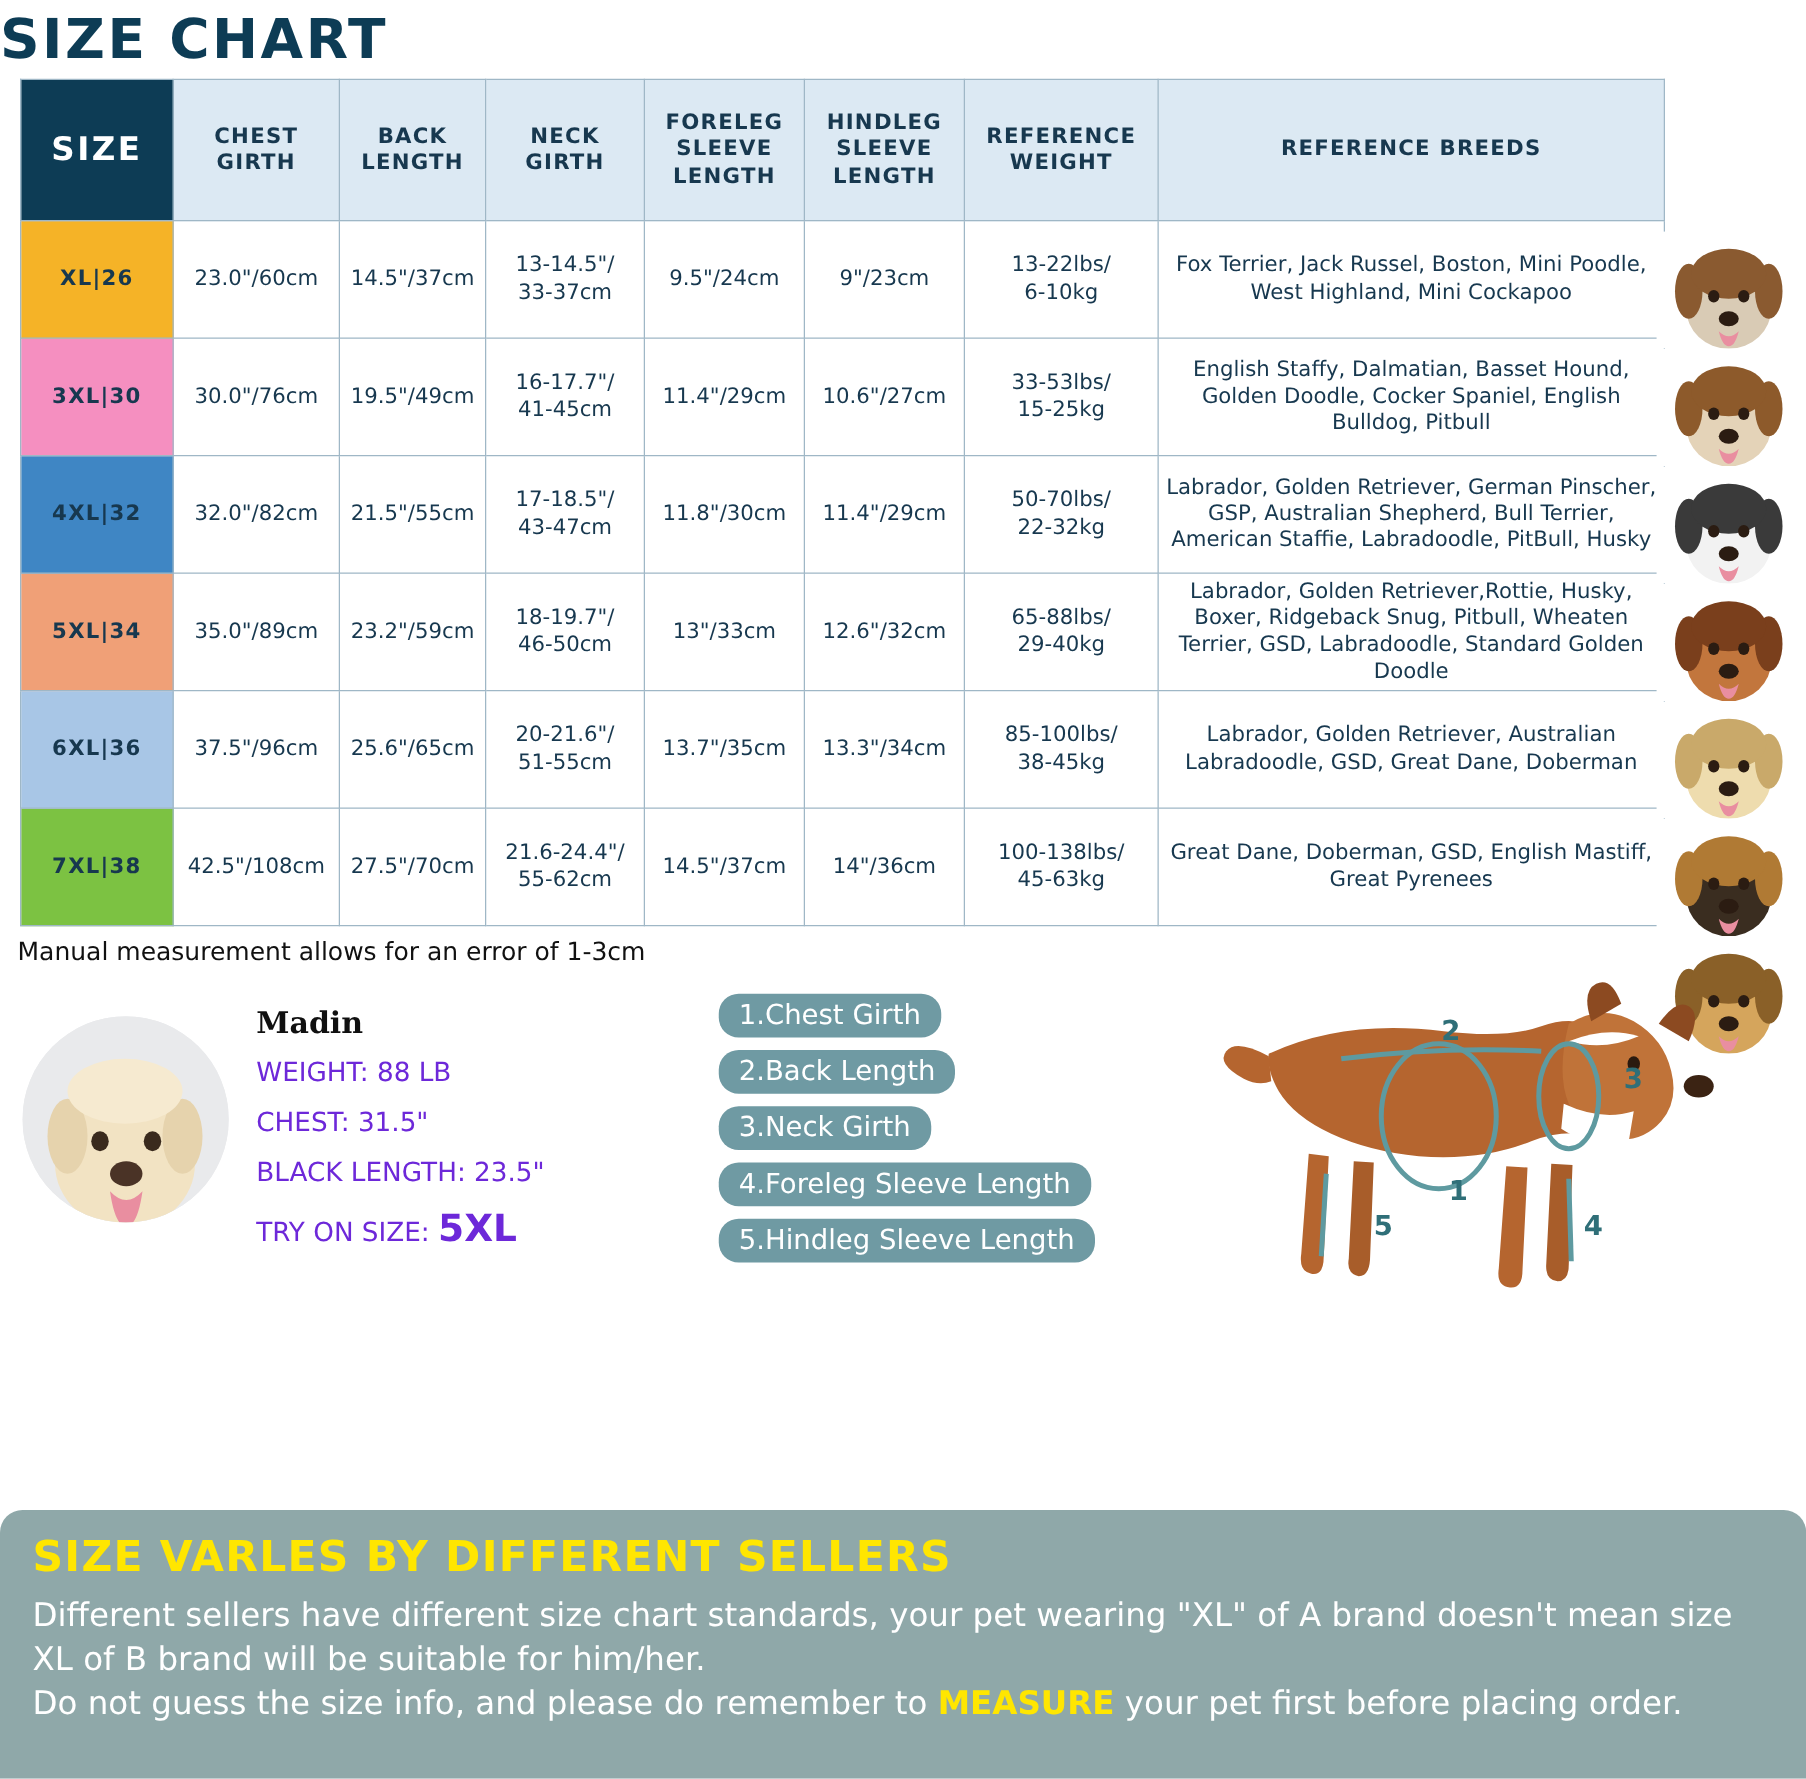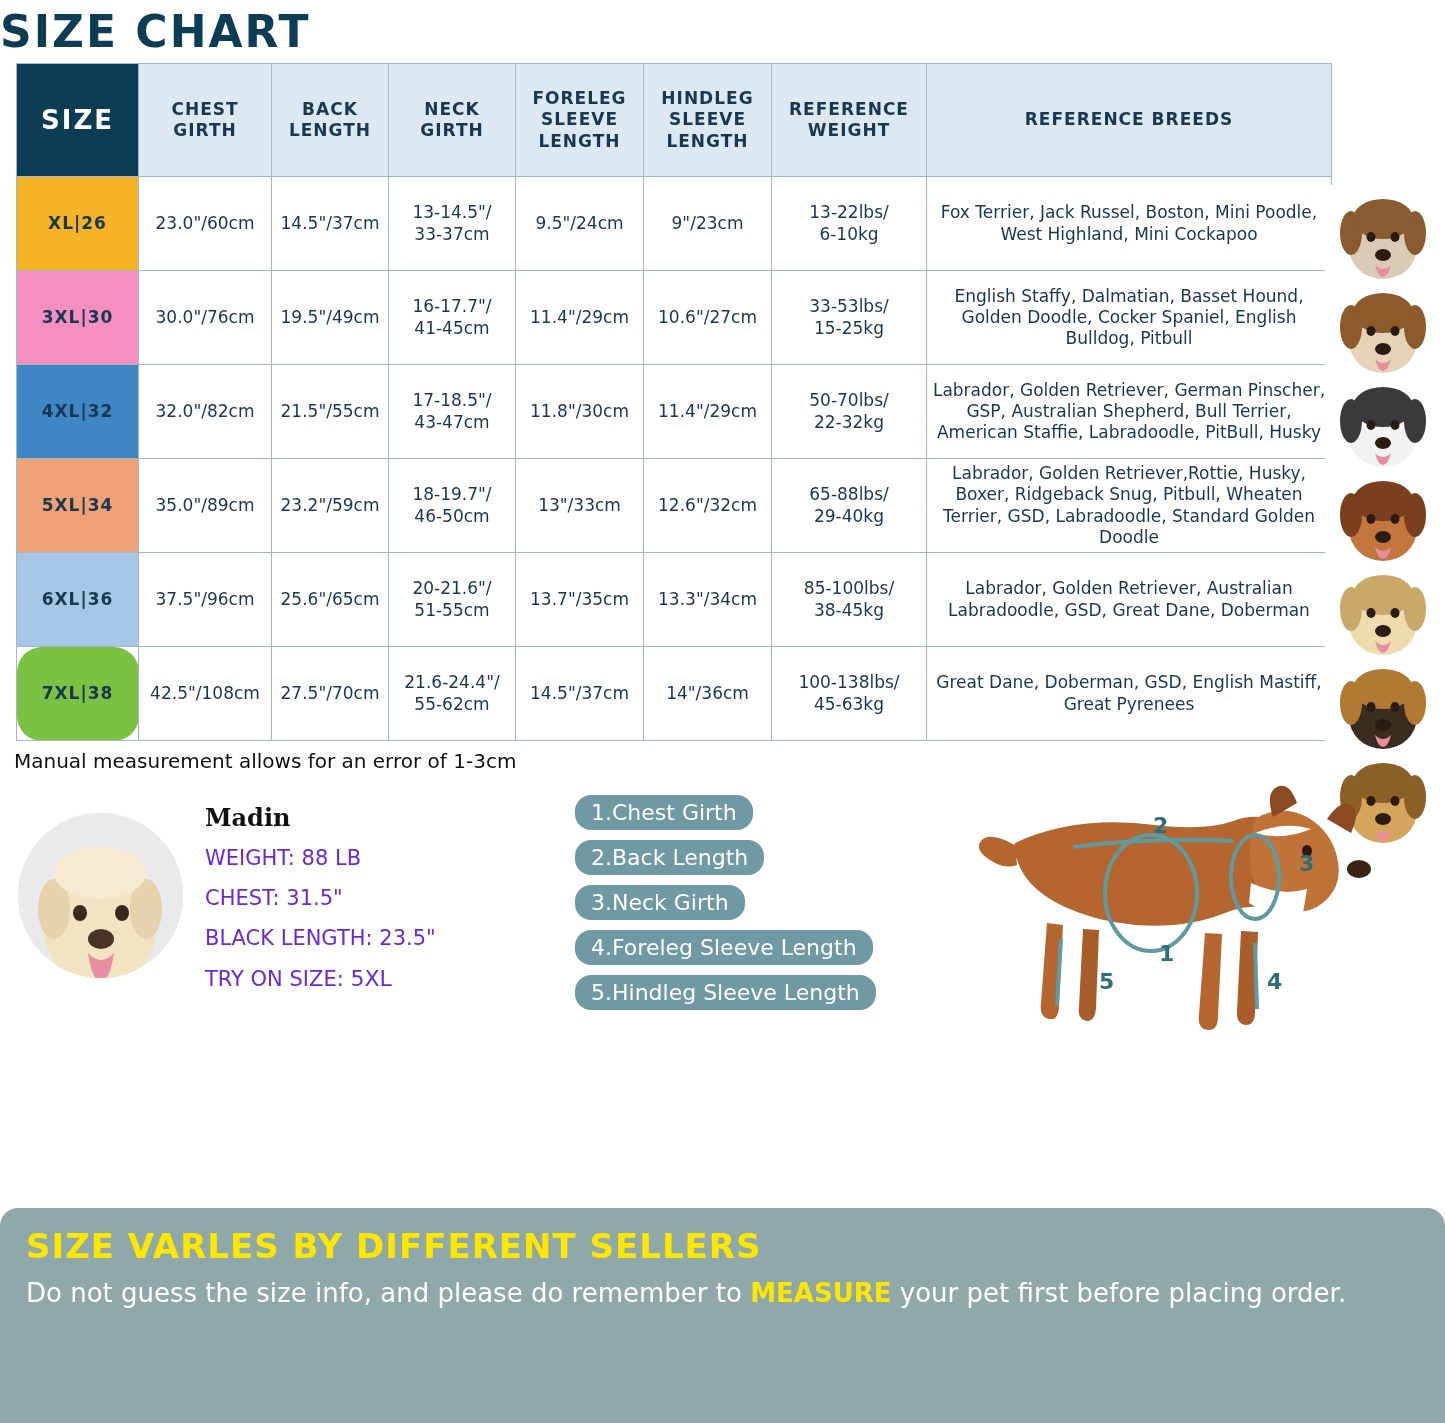--- a/index.html
+++ b/index.html
@@ -87,21 +87,21 @@
     background:#e9eaec;
     overflow:hidden;position:relative;flex:0 0 auto;
     margin-top:22px;
   }
   .dogmeta{margin-left:22px;padding-top:12px;}
   .dogname{
     font-weight:bold;font-size:24px;color:#101010;margin-bottom:14px;
     font-family:"DejaVu Serif", serif;
   }
   .dogline{font-size:21px;color:#6d28d9;margin-bottom:16px;}
-  .dogline b{font-weight:normal;font-size:22px;}
+  .dogline b{font-weight:bold;font-size:30px;}
   .legend{
     position:absolute;left:575px;top:22px;width:380px;
   }
   .legend-item{
     background:#6f9aa3;
     color:#ffffff;
     font-size:22px;
     border-radius:16px;
     padding:5px 16px;
     margin-bottom:10px;
@@ -209,21 +209,21 @@
           <td class="sizecell" style="background: rgb(168, 198, 230);">6XL|36</td>
           <td>37.5"/96cm</td>
           <td>25.6"/65cm</td>
           <td>20-21.6"/<br>51-55cm</td>
           <td>13.7"/35cm</td>
           <td>13.3"/34cm</td>
           <td>85-100lbs/<br>38-45kg</td>
           <td class="breeds">Labrador, Golden Retriever, Australian Labradoodle, GSD, Great Dane, Doberman</td>
         </tr>
         <tr>
-          <td class="sizecell" style="background: rgb(124, 194, 66); border-radius: 25px;">7XL|38</td>
+          <td class="sizecell" style="background: rgb(124, 194, 66);">7XL|38</td>
           <td>42.5"/108cm</td>
           <td>27.5"/70cm</td>
           <td>21.6-24.4"/<br>55-62cm</td>
           <td>14.5"/37cm</td>
           <td>14"/36cm</td>
           <td>100-138lbs/<br>45-63kg</td>
           <td class="breeds">Great Dane, Doberman, GSD, English Mastiff, Great Pyrenees</td>
         </tr>
       </tbody>
   </table>
@@ -371,16 +371,17 @@
     <div class="num" style="left:198px;top:40px;">2</div>
     <div class="num" style="left:344px;top:78px;">3</div>
     <div class="num" style="left:204px;top:168px;">1</div>
     <div class="num" style="left:312px;top:196px;">4</div>
     <div class="num" style="left:144px;top:196px;">5</div>
   </div>
 </div>
 
 <div class="banner">
   <div class="banner-title">SIZE VARLES BY DIFFERENT SELLERS</div>
+  <div class="banner-text">Different sellers have different size chart standards, your pet wearing "XL" of A brand doesn't mean size XL of B brand will be suitable for him/her.</div>
   <div class="banner-text">
     <span>Do not guess the size info, and please do remember to </span><span class="hl">MEASURE</span><span> your pet first before placing order.</span>
   </div>
 </div>
 
 </body></html>

